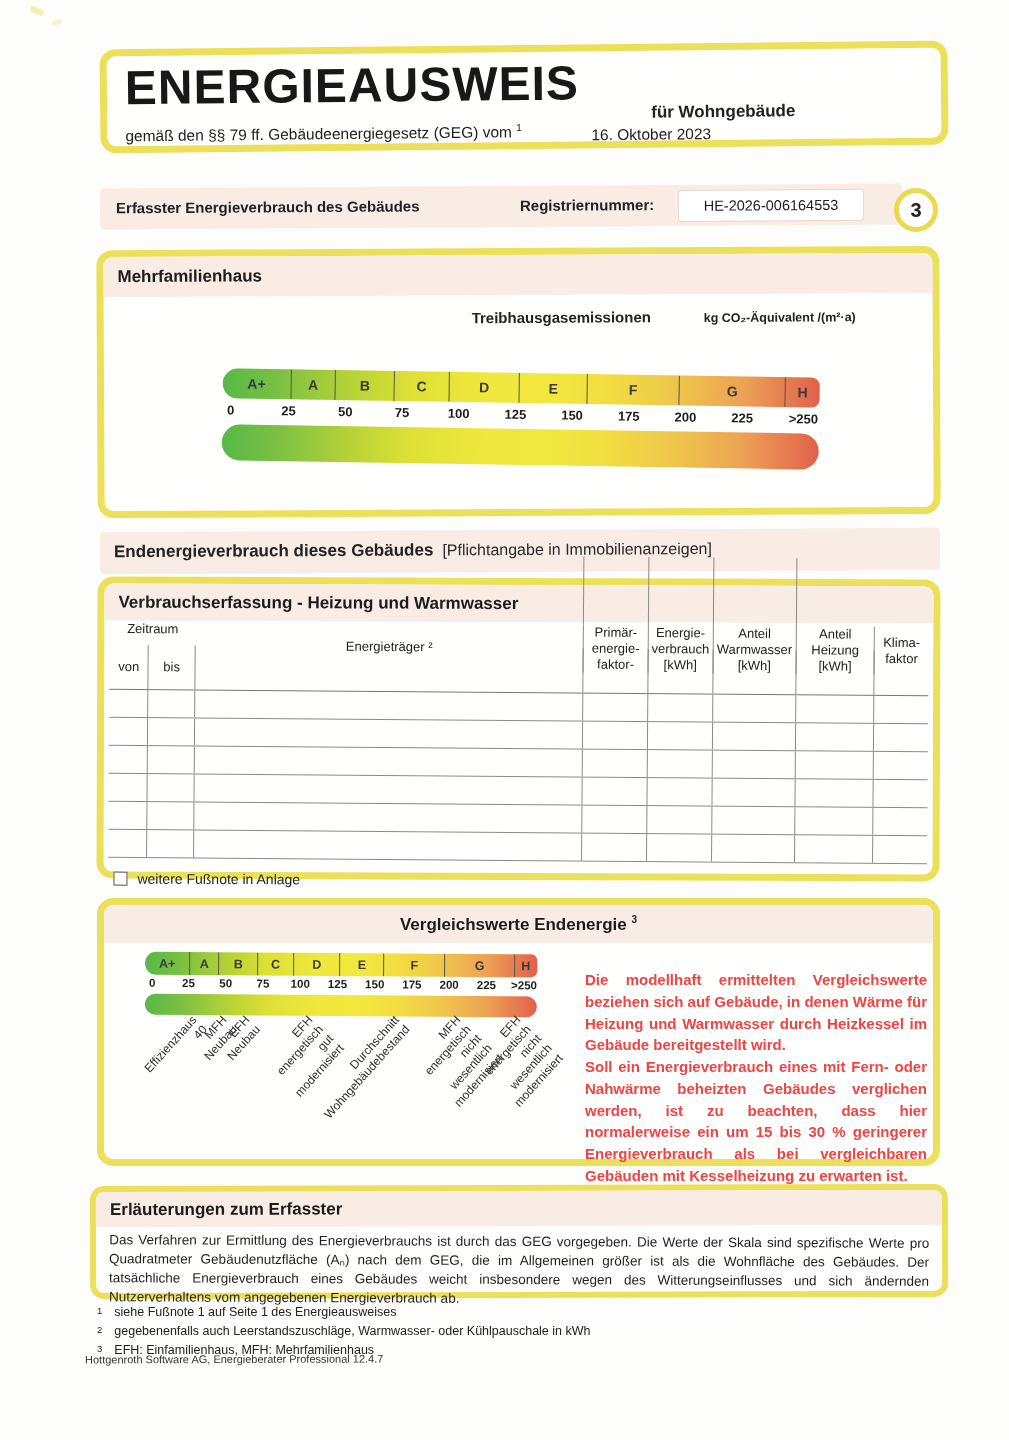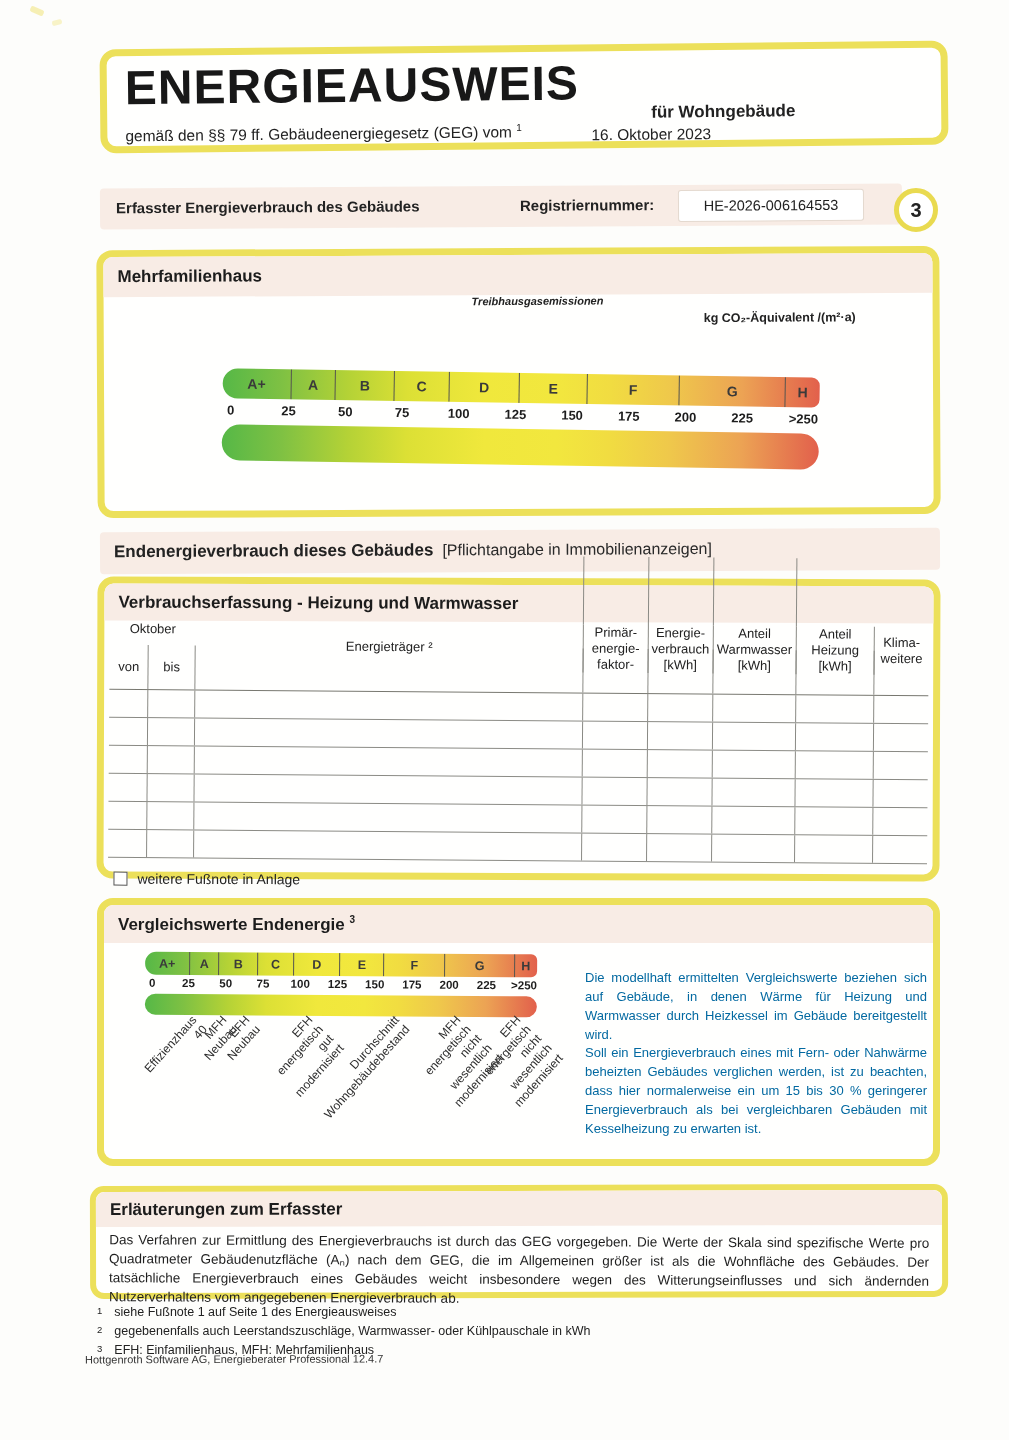--- a/index.html
+++ b/index.html
@@ -25,21 +25,21 @@
   
   .meta-bar{position:absolute;left:100px;top:186px;width:802px;height:41px;background:#f8ece5;border-radius:4px;transform:rotate(-0.35deg);}
   .meta-label{position:absolute;left:16px;top:11px;font-weight:bold;font-size:15px;}
   .reg-label{position:absolute;left:420px;top:11px;font-weight:bold;font-size:15px;}
   .reg-box{position:absolute;left:578px;top:5px;width:184px;height:30px;background:#fff;border:1px solid #e4d9cf;border-radius:3px;display:flex;align-items:center;justify-content:center;font-size:14.5px;}
   .page-badge{position:absolute;left:894px;top:188px;width:34px;height:34px;border:5px solid #e9da50;border-radius:50%;background:#fff;display:flex;align-items:center;justify-content:center;font-size:20px;font-weight:bold;color:#222;}
 
   
   .consumption-box{left:97px;top:248px;width:843px;height:268px;transform:rotate(-0.3deg);}
   .consumption-box .pinkstrip{height:40px;}
-  .ghg-label{position:absolute;left:368px;top:40px;font-size:11px;font-weight:bold;font-style:italic;}
+  .ghg-label{position:absolute;left:368px;top:54px;font-size:15px;font-weight:bold;}
   .ghg-unit{position:absolute;left:600px;top:57px;font-size:12.5px;font-weight:bold;}
 
   
   .scale{position:absolute;}
   .scale-big{left:118px;top:118px;width:597px;transform:rotate(1.2deg);}
   .grad{background:linear-gradient(90deg,#56b847 0%,#7fc143 10%,#b4d236 21%,#dce035 31%,#f0e83c 44%,#f2e73e 56%,#f1dc41 65%,#efc84b 75%,#eca354 87%,#e2604c 100%);}
   .letters{display:flex;height:30px;border-radius:15px 8px 8px 15px;overflow:hidden;}
   .letters .cell{display:flex;align-items:center;justify-content:center;font-size:14px;font-weight:600;color:#3a3a3a;border-right:1px solid #55554f;box-sizing:border-box;}
   .letters .cell:last-child{border-right:none;}
   .ticks{position:relative;height:26px;}
@@ -74,26 +74,26 @@
   .span2{grid-row:1 / span 2;}
   .zeit{grid-column:1 / span 2;}
   .erow{height:27px;border-bottom:1px solid #8a8a84;}
   .erow .cellx{border-right:1px solid #8a8a84;}
   .erow .cellx:last-child{border-right:none;}
   .chk-row{display:flex;align-items:center;gap:10px;margin:11px 0 0 10px;font-size:14px;}
   .chk{width:12px;height:12px;border:1.6px solid #555;background:#fff;}
 
   
   .cmp-box{left:97px;top:898px;width:843px;height:268px;}
-  .cmp-box .pinkstrip{height:38px;}
+  .cmp-box .pinkstrip{height:38px;justify-content:center;}
   .cmp-content{position:relative;height:220px;}
   .cmp-labels{position:absolute;left:41px;top:70px;width:520px;height:148px;}
   .anchor{position:absolute;top:0;width:0;height:0;}
   .cmp-label{position:absolute;right:0;top:0;transform:rotate(-48deg);transform-origin:top right;white-space:pre-line;text-align:right;font-size:12px;line-height:1.18;color:#2e2e2e;}
-  .cmp-text{position:absolute;left:481px;top:26px;width:342px;font-size:13px;line-height:1.45;text-align:justify;color:#0369a1;}
+  .cmp-text{position:absolute;left:481px;top:26px;width:342px;font-size:15px;line-height:1.45;text-align:justify;color:#ef4444;font-weight:bold;}
   .cmp-text p{margin:0;}
 
   
   .exp-box{left:90px;top:1185px;width:858px;height:113px;border-width:6px;border-radius:14px;transform:rotate(-0.15deg);}
   .exp-box .pinkstrip{height:35px;}
   .exp-body{padding:7px 13px 0 13px;font-size:13.5px;line-height:1.4;text-align:justify;transform:rotate(0.4deg);color:#1f1f1f;}
 
   
   .footnotes{position:absolute;left:97px;top:1303px;font-size:12.5px;line-height:1.5;color:#222;}
   .fn{display:flex;gap:12px;}
@@ -163,36 +163,36 @@
     <span class="endenergie-note">[Pflichtangabe in Immobilienanzeigen]</span>
   </div>
 
   <div class="ybox table-box">
     <div class="pinkstrip">
       <span class="sec-title">Verbrauchserfassung - Heizung und Warmwasser</span>
     </div>
     <div class="ctable">
       <div class="hdr-wrap">
         <div class="trow hrow1">
-          <div class="hcell zeit">Oktober</div>
+          <div class="hcell zeit">Zeitraum</div>
           <div class="hcell cell-b span2" style="grid-column:3">Energieträger ²</div>
           <div class="hcell cell-b span2" style="grid-column:4">Primär-
 energie-
 faktor-</div>
           <div class="hcell cell-b span2" style="grid-column:5">Energie-
 verbrauch
 [kWh]</div>
           <div class="hcell cell-b span2" style="grid-column:6">Anteil
 Warmwasser
 [kWh]</div>
           <div class="hcell cell-b span2" style="grid-column:7">Anteil
 Heizung
 [kWh]</div>
           <div class="hcell span2" style="grid-column:8">Klima-
-weitere</div>
+faktor</div>
         </div>
         <div class="trow hrow2" style="height:44px;margin-top:-68px;pointer-events:none;">
           <div></div>
             <div></div>
           <div class="cell-b" style="grid-column:3;grid-row:1;height:68px;margin-top:-24px;"></div>
           <div class="cell-b" style="grid-column:4;grid-row:1;height:68px;margin-top:-24px;"></div>
           <div class="cell-b" style="grid-column:5;grid-row:1;height:68px;margin-top:-24px;"></div>
           <div class="cell-b" style="grid-column:6;grid-row:1;height:68px;margin-top:-24px;"></div>
           <div class="cell-b" style="grid-column:7;grid-row:1;height:68px;margin-top:-24px;"></div>
         </div>

